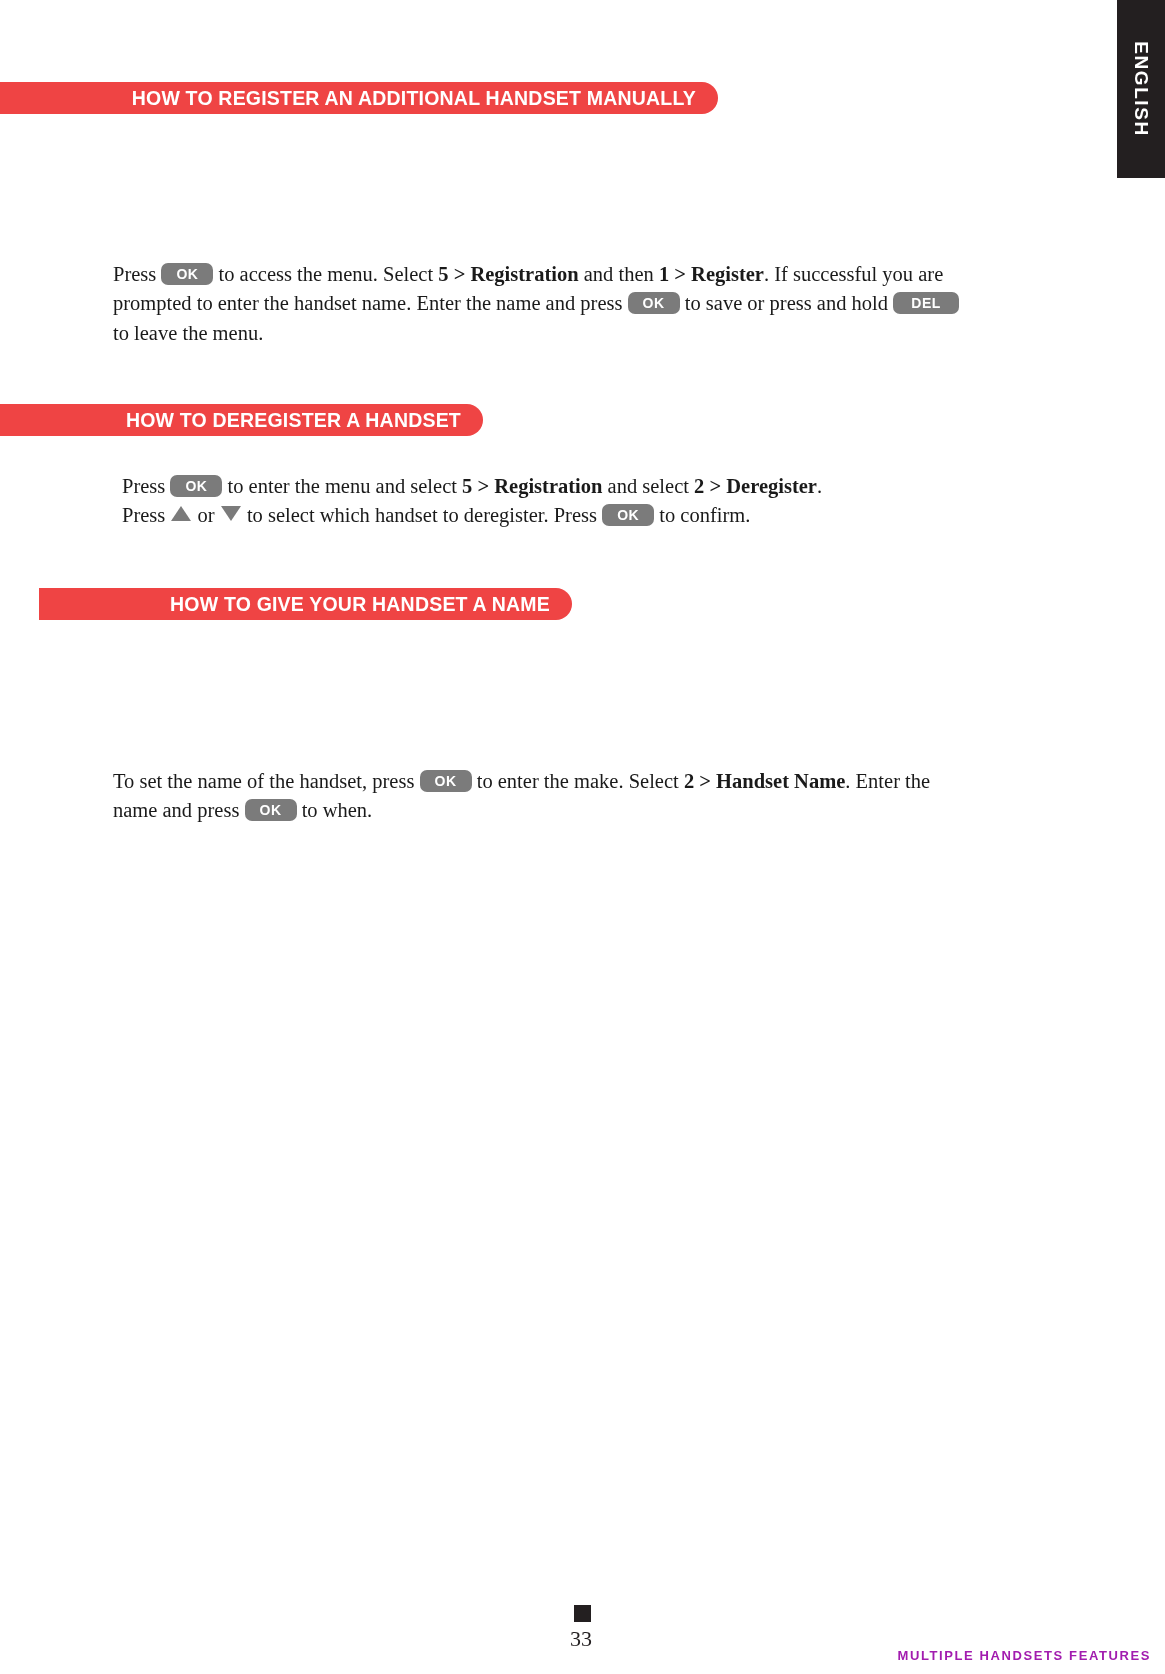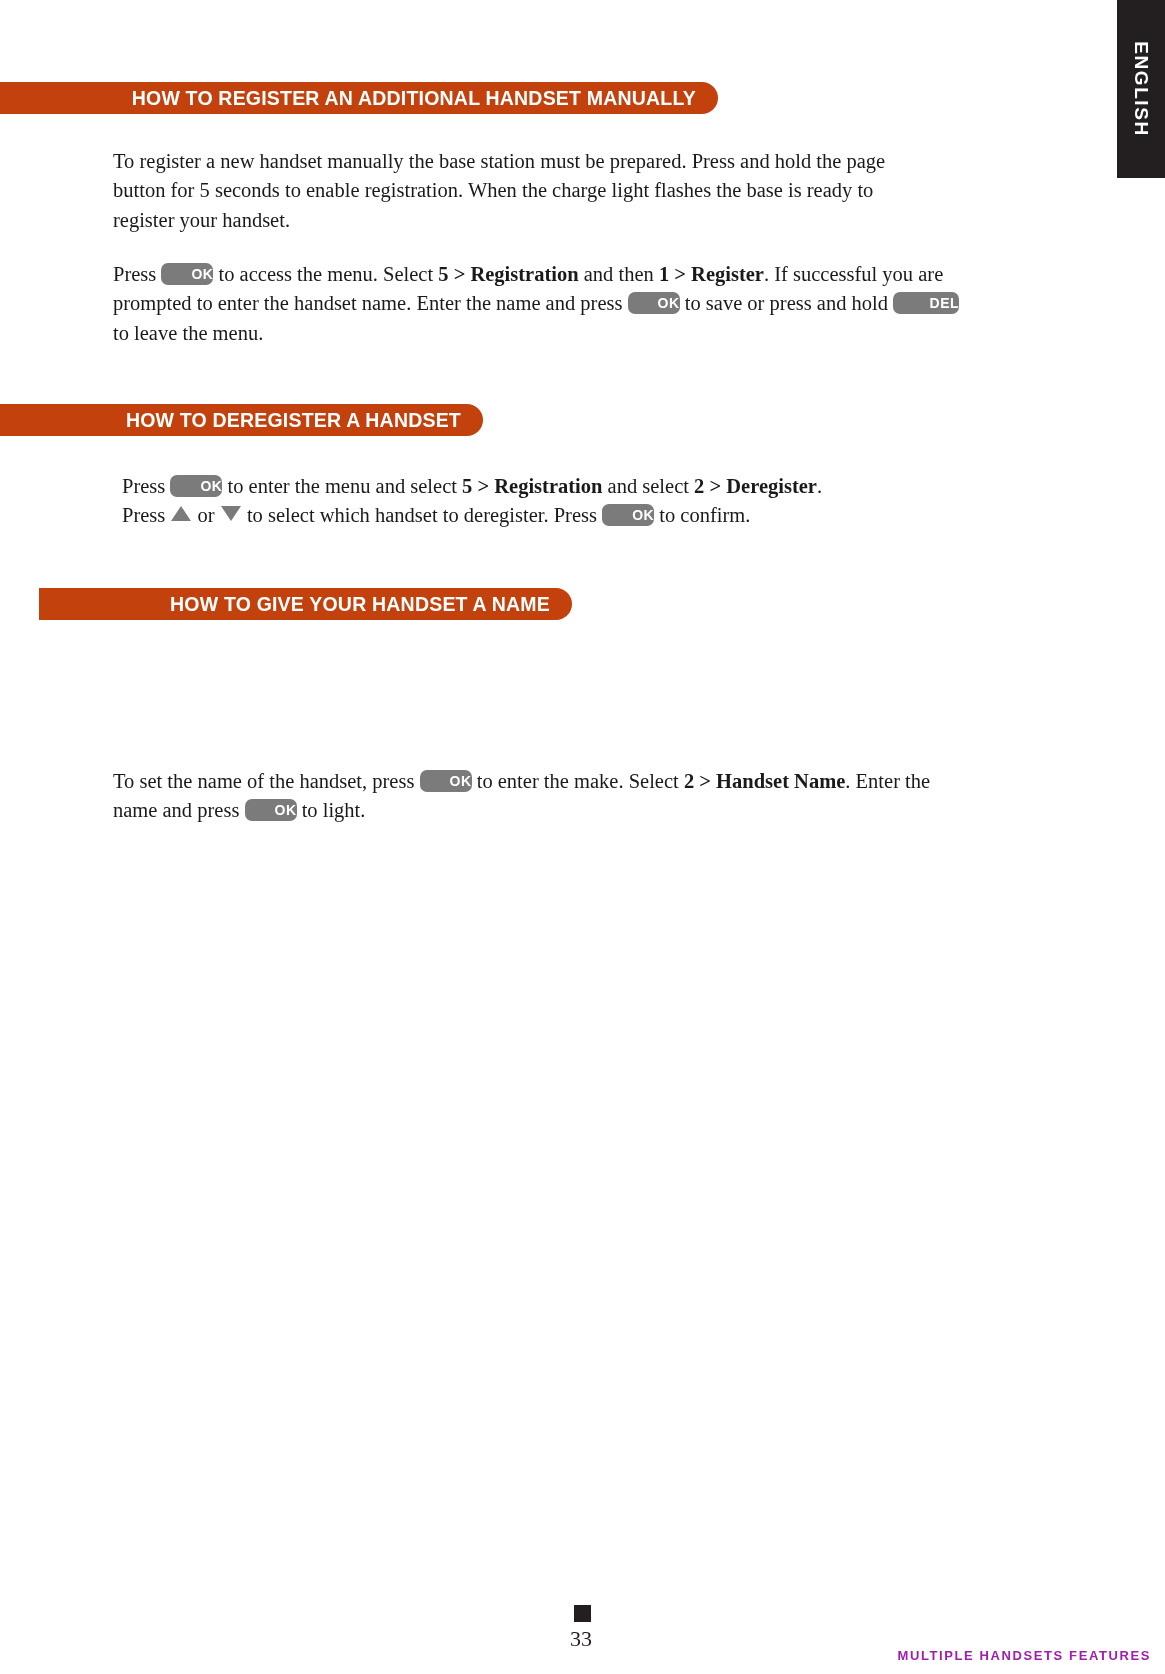--- a/index.html
+++ b/index.html
@@ -42,21 +42,21 @@
     left: 0;
     width: 1165px;
     height: 1674px;
   }
 
   
   .section-bar {
     position: absolute;
     left: 0;
     height: 32px;
-    background: #c2410c;
+    background: #ef4444;
     border-top-right-radius: 16px;
     border-bottom-right-radius: 16px;
     display: flex;
     align-items: center;
     justify-content: flex-end;
     padding-right: 22px;
   }
   .section-bar .bar-title {
     color: #ffffff;
     font-family: "Liberation Sans", sans-serif;
@@ -80,21 +80,21 @@
   .bold { font-weight: bold; }
 
   
   .key {
     display: inline-block;
     background: #7b7b7b;
     color: #ffffff;
     font-family: "Liberation Sans", sans-serif;
     font-weight: bold;
     border-radius: 7px;
-    text-align: right;
+    text-align: center;
     vertical-align: 2px;
     line-height: 20px;
     font-size: 14px;
     letter-spacing: 0.5px;
     padding: 1px 0 1px 0;
   }
   .key.ok  { width: 52px; }
   .key.del { width: 66px; }
 
   
@@ -151,40 +151,39 @@
 <div class="page">
 
   <div class="lang-tab">
     <span class="lang-text">ENGLISH</span>
   </div>
 
   <div class="section-bar" style="top:82px; width:718px;">
     <span class="bar-title">HOW TO REGISTER AN ADDITIONAL HANDSET MANUALLY</span>
   </div>
 
-  <p class="para" style="top:126px; width:790px;">To register a new handset manually the base station must be prepared. Press and hold the page button for 5 seconds to enable registration. When the charge light flashes the base is ready to register your handset.</p>
 
   <p class="para" style="top:239px; width:848px;">
     <span>Press </span><span class="key ok">OK</span><span> to access the menu. Select </span><span class="bold">5 &gt; Registration</span><span> and then </span><span class="bold">1 &gt; Register</span><span>. If successful you are prompted to enter the handset name. Enter the name and press </span><span class="key ok">OK</span><span> to save or press and hold </span><span class="key del">DEL</span><span> to leave the menu.</span>
   </p>
 
   <div class="section-bar" style="top:404px; width:483px;">
     <span class="bar-title">HOW TO DEREGISTER A HANDSET</span>
   </div>
 
   <p class="para" style="top:451px; width:880px;margin-left:9px;">
     <span>Press </span><span class="key ok">OK</span><span> to enter the menu and select </span><span class="bold">5 &gt; Registration</span><span> and select </span><span class="bold">2 &gt; Deregister</span><span>.</span><br><span>Press </span><span class="arrow up"></span><span> or </span><span class="arrow down"></span><span> to select which handset to deregister. Press </span><span class="key ok">OK</span><span> to confirm.</span>
   </p>
 
   <div class="section-bar" style="top:588px; width:533px;margin-left:39px;">
     <span class="bar-title">HOW TO GIVE YOUR HANDSET A NAME</span>
   </div>
 
 
   <p class="para" style="top:746px; width:848px;">
-    <span>To set the name of the handset, press </span><span class="key ok">OK</span><span> to enter the make. Select </span><span class="bold">2 &gt; Handset Name</span><span>. Enter the name and press </span><span class="key ok">OK</span><span> to light.</span>
+    <span>To set the name of the handset, press </span><span class="key ok">OK</span><span> to enter the make. Select </span><span class="bold">2 &gt; Handset Name</span><span>. Enter the name and press </span><span class="key ok">OK</span><span> to when.</span>
   </p>
 
   <div class="footer-square"></div>
   <div class="footer-pageno">33</div>
   <div class="footer-section">MULTIPLE HANDSETS FEATURES</div>
 
 </div>
 
 </body></html>

